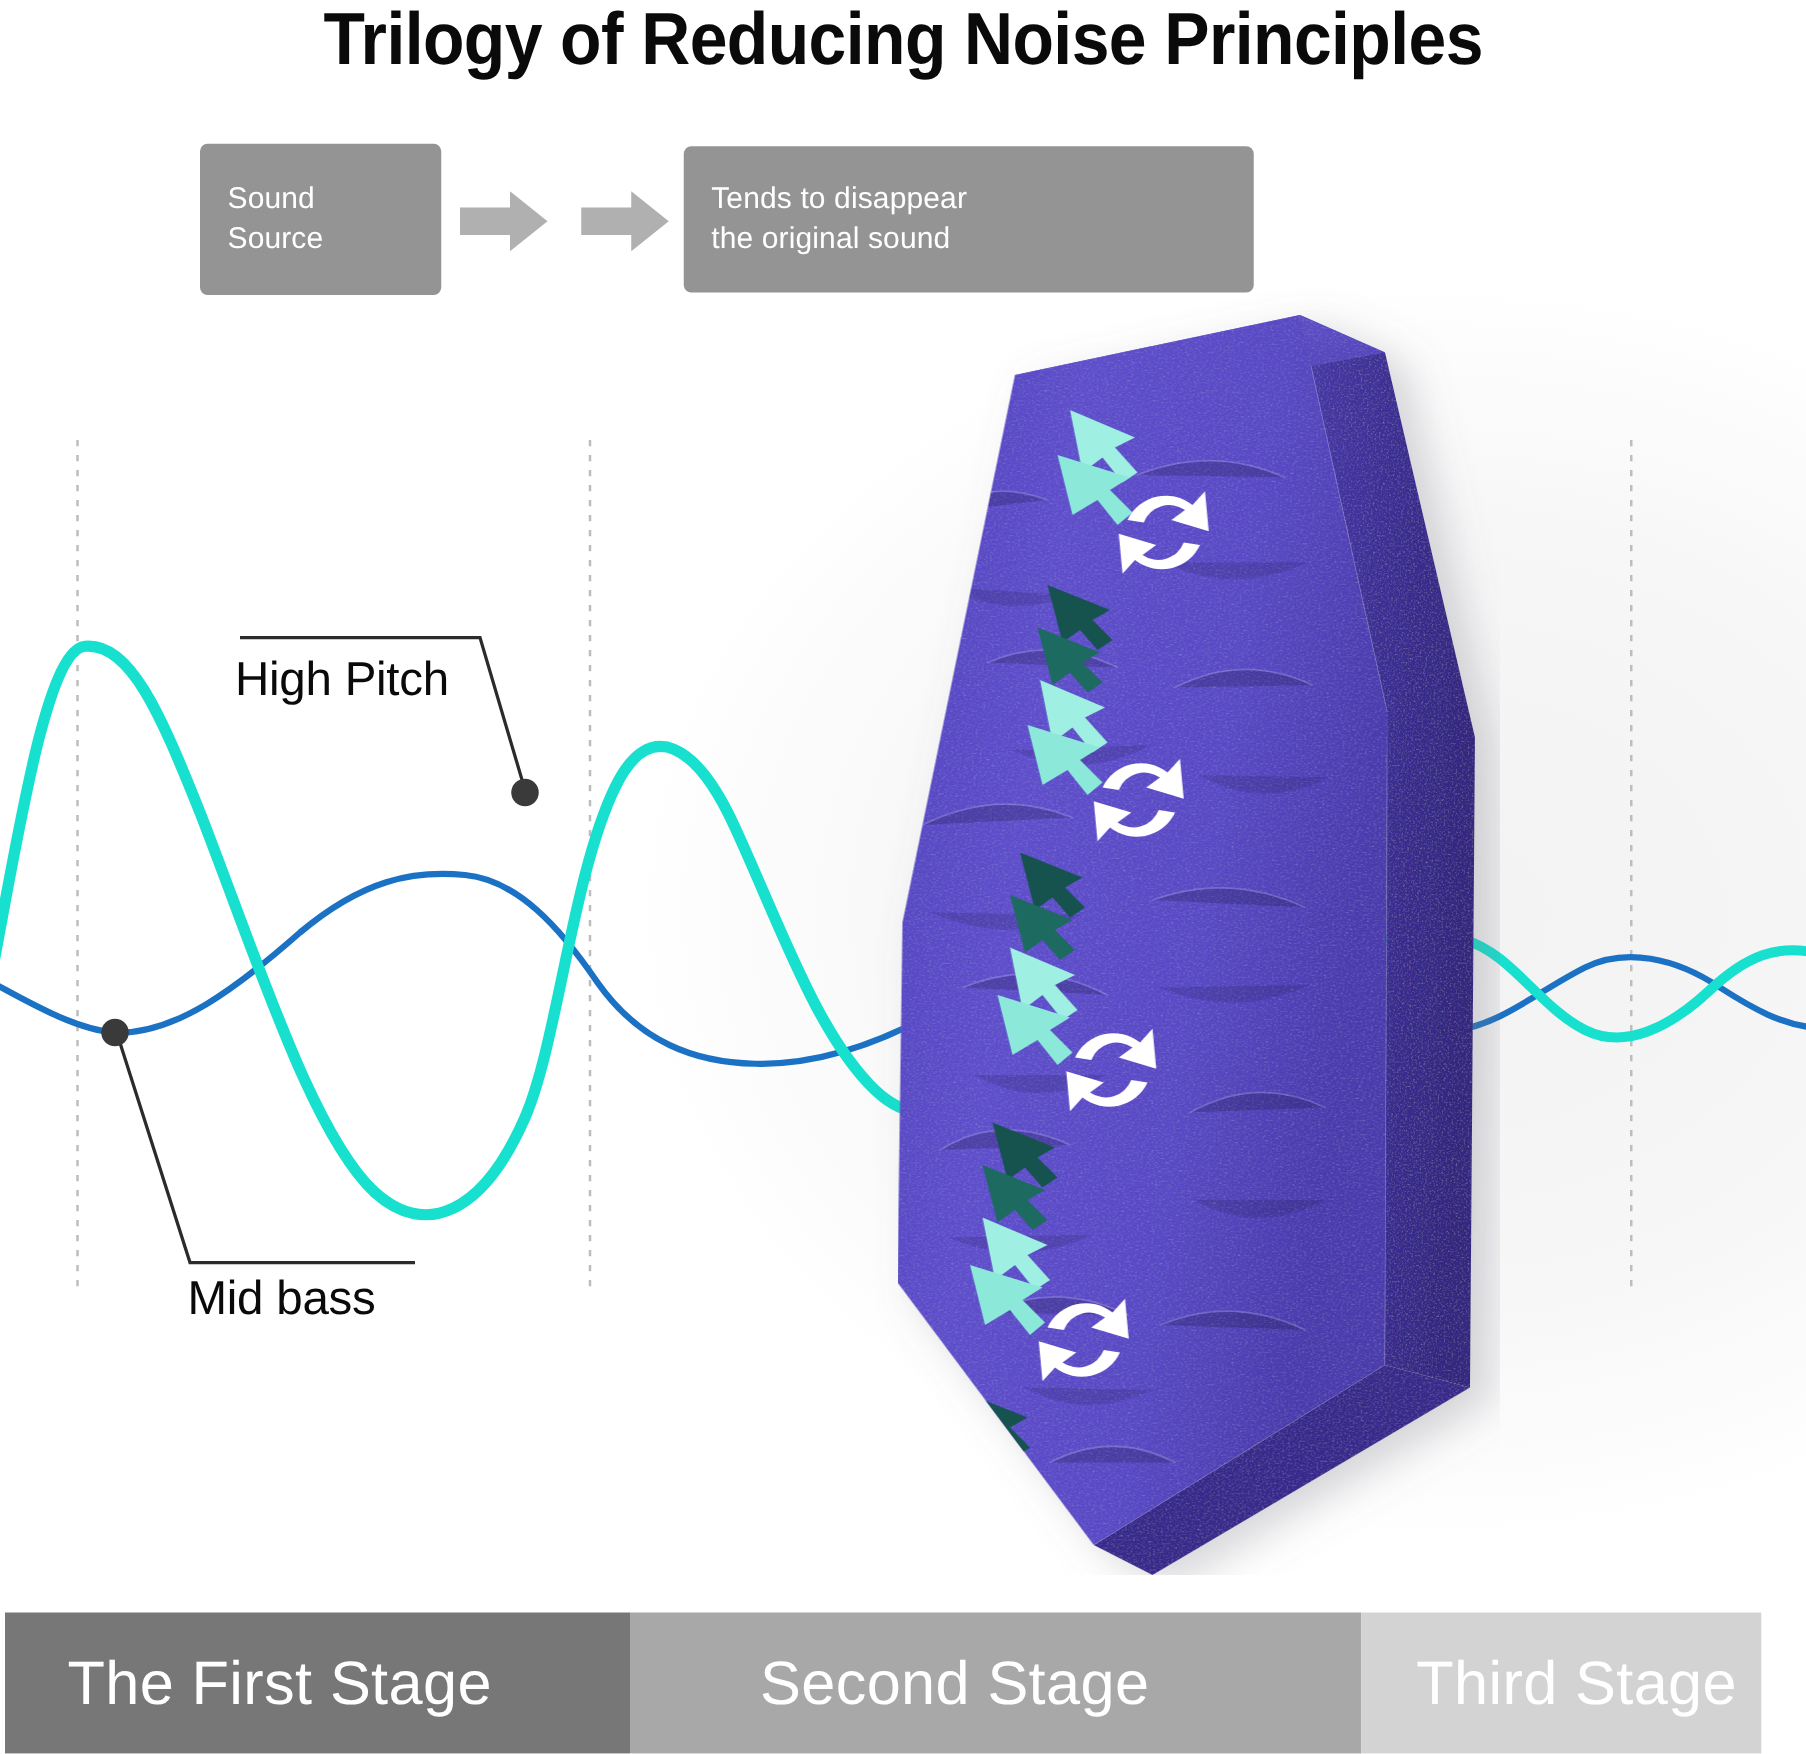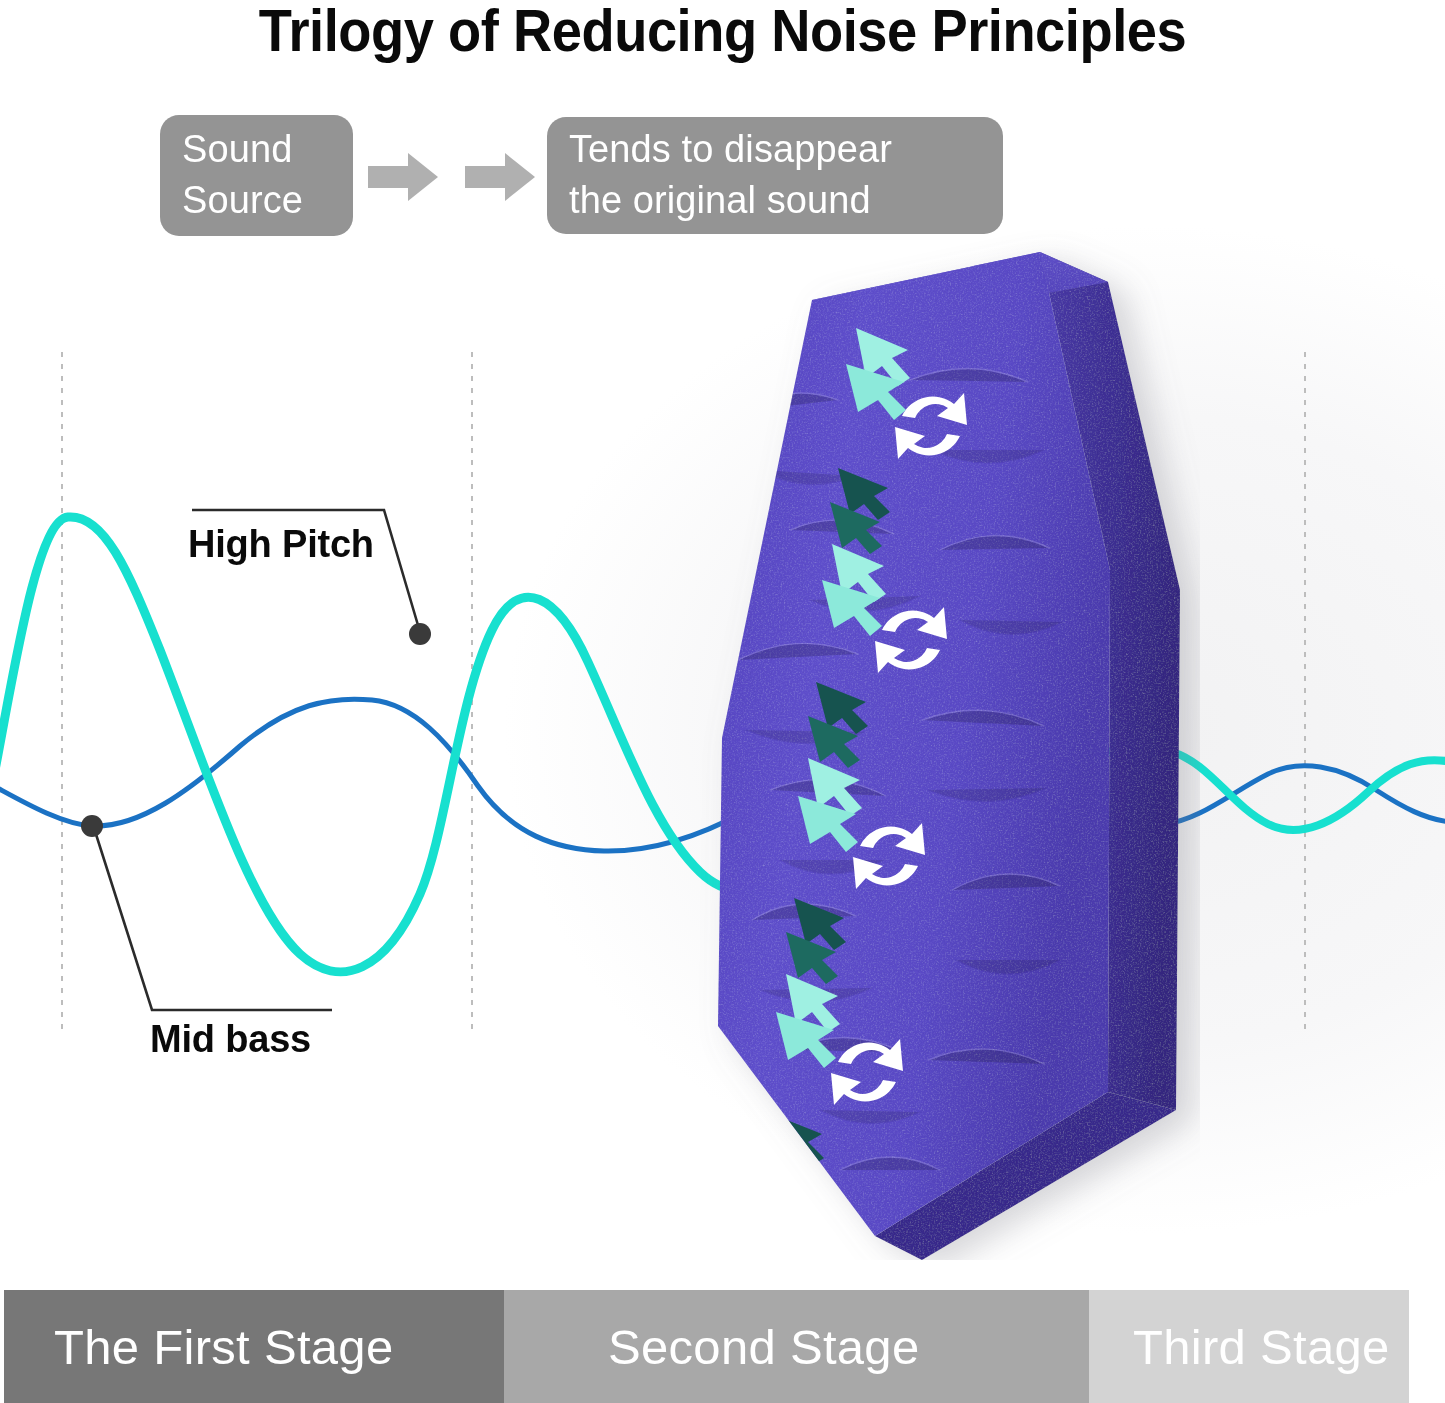--- a/index.html
+++ b/index.html
@@ -37,23 +37,23 @@
   
   #flow{
     position:absolute;
     left:160px; top:113px;
     width:1120px; height:125px;
     display:flex;
     align-items:center;
   }
   .flow-box{
     background:#949494;
-    border-radius:19px;
+    border-radius:6px;
     color:#ffffff;
-    font-size:38px;
+    font-size:24px;
     line-height:1.33;
     padding:18px 22px 20px 22px;
     box-sizing:border-box;
     display:flex;
     align-items:center;
     white-space:pre-line;
     letter-spacing:0.1px;
   }
   #box-1{height:121px;width:193px;}
   #box-2{height:119px;width:244px;}
@@ -88,21 +88,21 @@
     position:absolute;
     left:0; top:0;
     width:1445px; height:1403px;
     pointer-events:none;
   }
 
   
   .callout-label{
     position:absolute;
     font-size:38px;
-    font-weight:bold;
+    font-weight:normal;
     color:#0a0a0a;
     white-space:nowrap;
     letter-spacing:-0.2px;
   }
   #label-high-pitch{ left:188px; top:523px; }
   #label-mid-bass{   left:150px; top:1018px; }
 
   
   #stage-bar{
     position:absolute;

